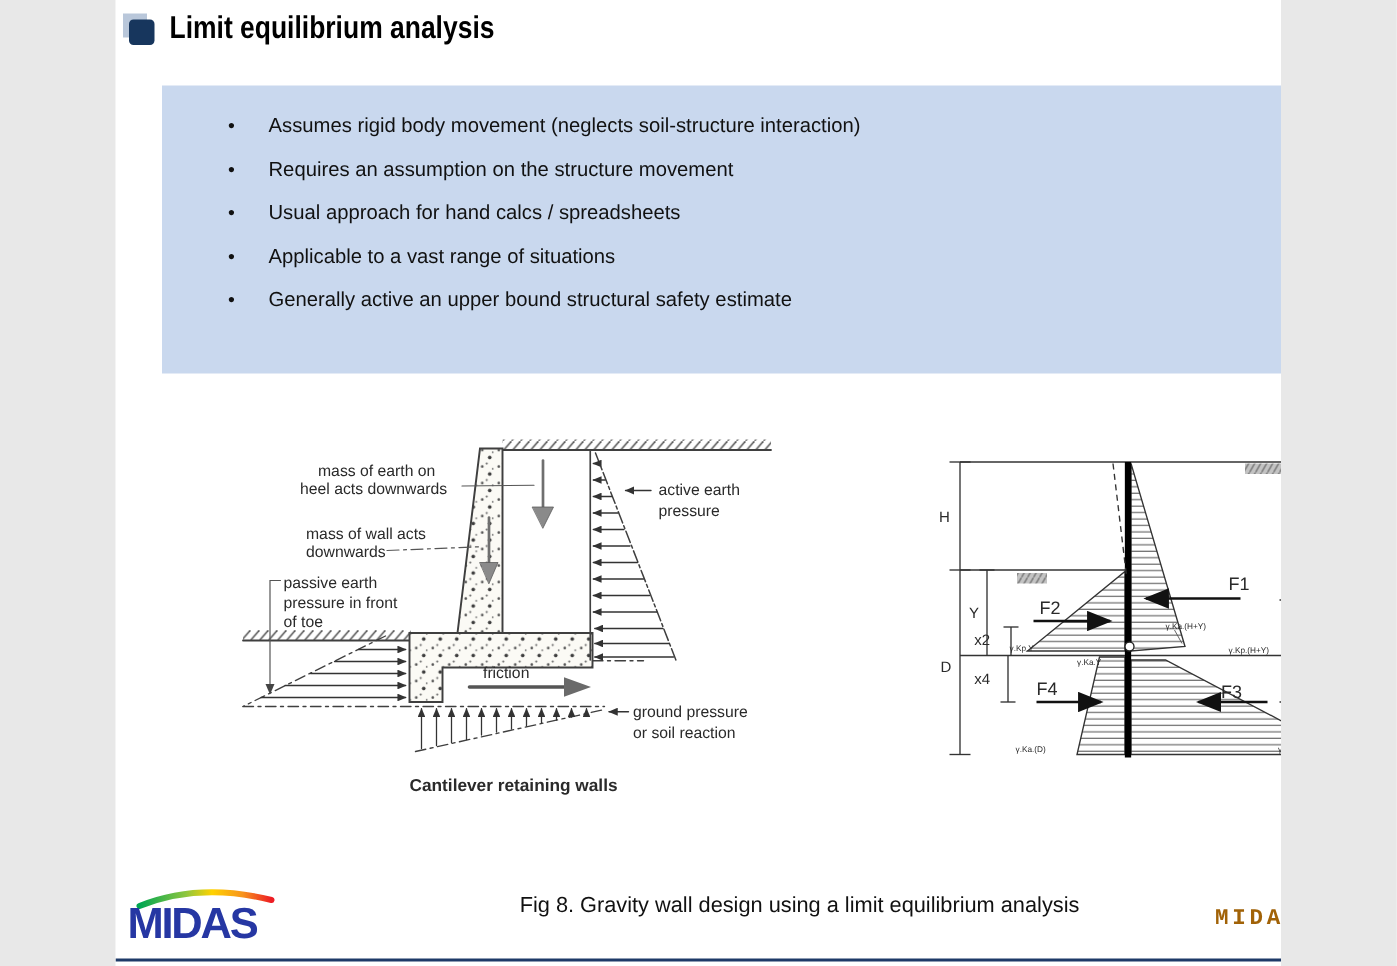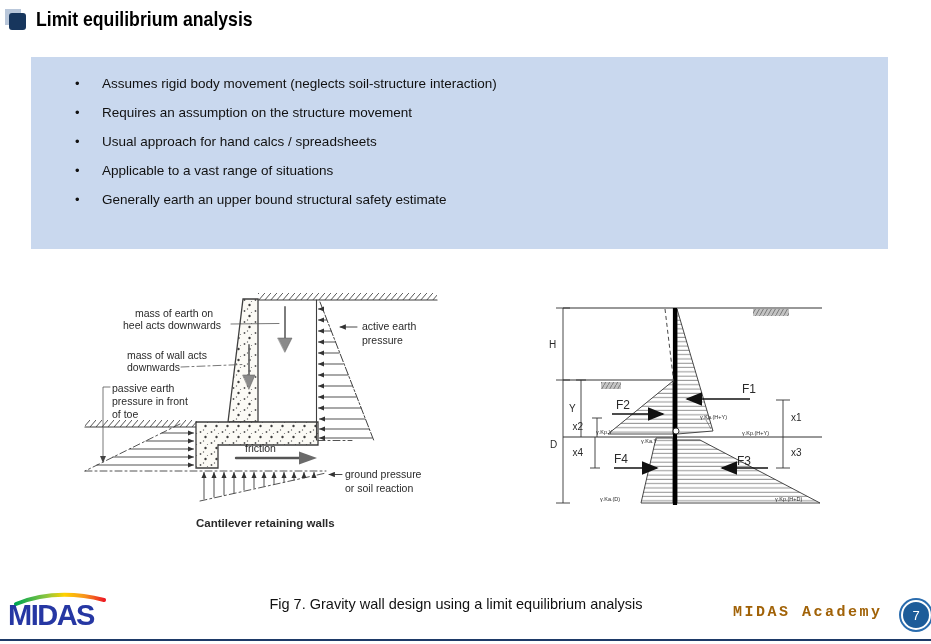--- a/index.html
+++ b/index.html
@@ -1,17 +1,17 @@
 <!DOCTYPE html>
 <html><head>
 <meta charset="utf-8">
 <style>
   html,body{margin:0;padding:0;background:#e8e8e8;}
   .slide{
-    position:relative; width:931px; height:644px; background:#ffffff;
+    position:relative; width:777px; height:644px; background:#ffffff;
     font-family:"Liberation Sans", sans-serif; overflow:hidden; margin:0 auto;
   }
   
   .sq-shadow{position:absolute; left:5px; top:9px; width:16px; height:16px; background:#b9c7da;}
   .sq-dark{position:absolute; left:9px; top:13px; width:17px; height:17px; background:#17365d; border-radius:3px;}
   .title-text{
     position:absolute; left:36px; top:7px; font-size:21px; font-weight:bold; color:#000;
     transform:scaleX(0.84); transform-origin:left top; white-space:nowrap; letter-spacing:0;
   }
   
@@ -55,21 +55,21 @@
 
   <span class="sq-shadow"></span>
   <span class="sq-dark"></span>
   <div class="title-text">Limit equilibrium analysis</div>
 
   <div class="bullet-box">
     <div class="b-row"><span class="dot">•</span><span>Assumes rigid body movement (neglects soil-structure interaction)</span></div>
     <div class="b-row"><span class="dot">•</span><span>Requires an assumption on the structure movement</span></div>
     <div class="b-row"><span class="dot">•</span><span>Usual approach for hand calcs / spreadsheets</span></div>
     <div class="b-row"><span class="dot">•</span><span>Applicable to a vast range of situations</span></div>
-    <div class="b-row"><span class="dot">•</span><span>Generally earth an upper bound structural safety estimate</span></div>
+    <div class="b-row"><span class="dot">•</span><span>Generally active an upper bound structural safety estimate</span></div>
   </div>
 
   <svg class="diagram" viewBox="0 0 931 644">
     <defs>
       <pattern id="stipple" width="11" height="11" patternUnits="userSpaceOnUse">
         <rect width="11" height="11" fill="#fbfaf5"></rect>
         <circle cx="2.5" cy="3" r="0.9" fill="#555"></circle>
         <circle cx="7.5" cy="8" r="1.2" fill="#3d3d3d"></circle>
         <circle cx="5.5" cy="1" r="0.7" fill="#666"></circle>
         <circle cx="9.5" cy="4.5" r="0.6" fill="#777"></circle>
@@ -242,21 +242,21 @@
       <text class="formula" x="596" y="434">γ.Kp.Y</text>
       <text class="formula" x="641" y="443">γ.Ka.Y</text>
       <text class="formula" x="700" y="419">γ.Ka.(H+Y)</text>
       <text class="formula" x="742" y="435">γ.Kp.(H+Y)</text>
       <text class="formula" x="600" y="501">γ.Ka.(D)</text>
       <text class="formula" x="775" y="501">γ.Kp.(H+D)</text>
       <line x1="706" y1="420" x2="711" y2="429" stroke="#555" stroke-width="0.6"></line>
     </g>
   </svg>
 
-  <div class="fig-caption">Fig 7. Gravity wall design using a limit equilibrium analysis</div>
+  <div class="fig-caption">Fig 8. Gravity wall design using a limit equilibrium analysis</div>
 
   <div class="footer-line"></div>
 
   <div class="logo-wrap">
     <svg width="112" height="42" viewBox="0 0 112 42">
       <defs>
         <linearGradient id="arcgrad" x1="0" y1="0" x2="1" y2="0">
           <stop offset="0" stop-color="#00a651"></stop>
           <stop offset="0.35" stop-color="#8dc63f"></stop>
           <stop offset="0.55" stop-color="#ffd200"></stop>

